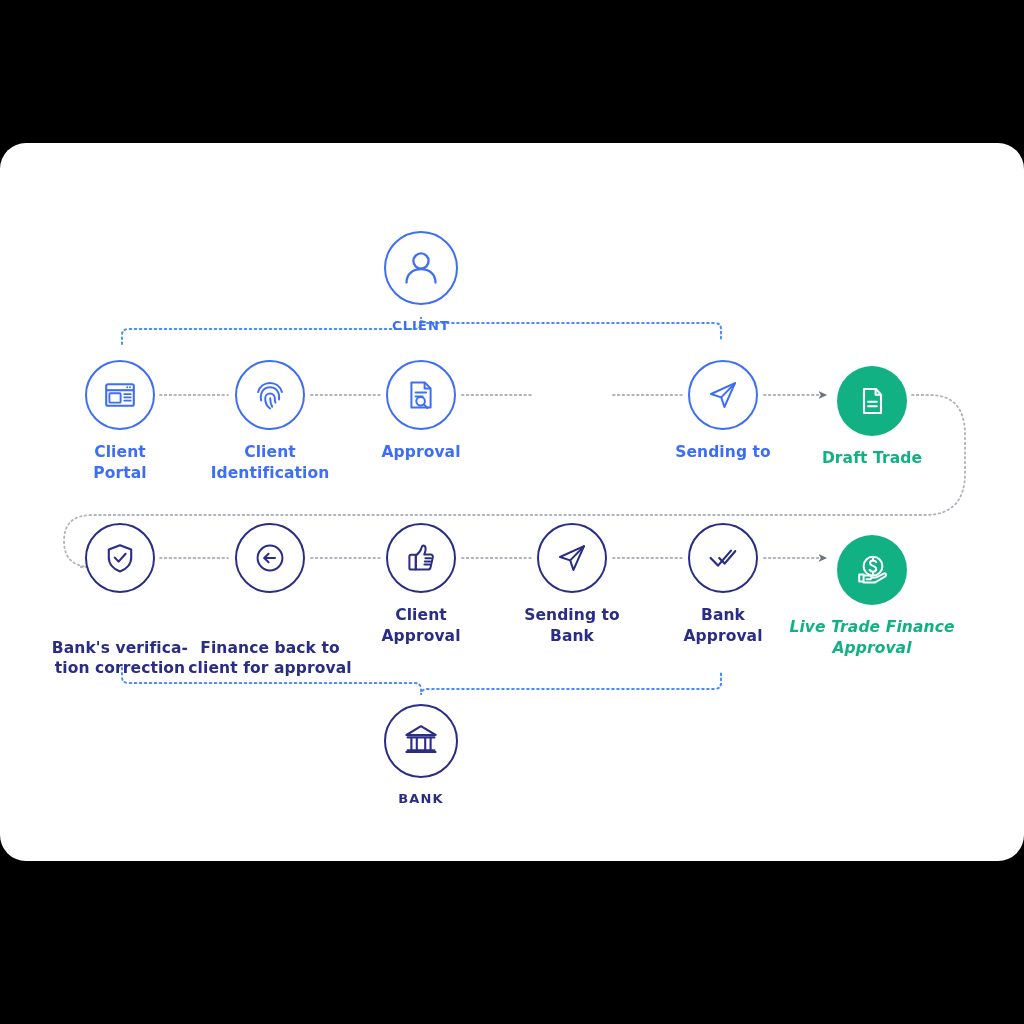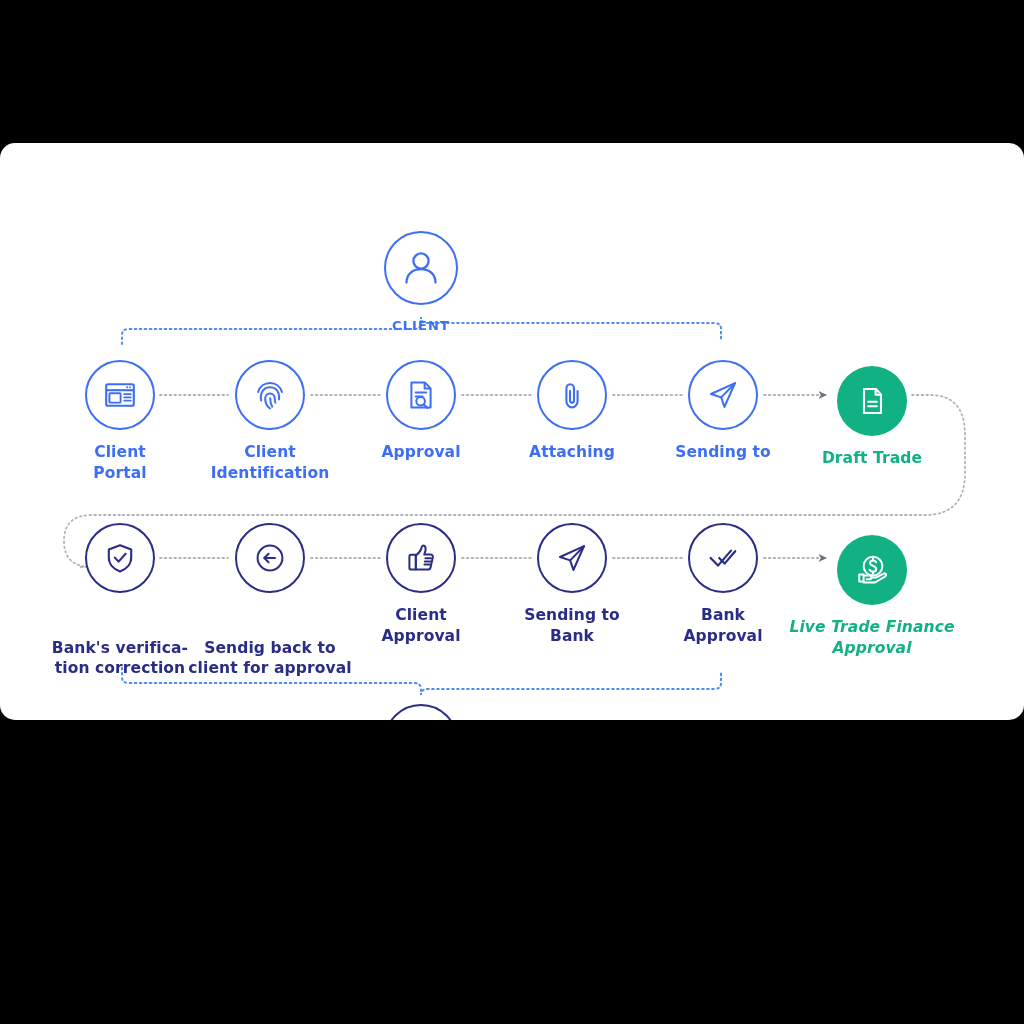--- a/index.html
+++ b/index.html
@@ -17,23 +17,23 @@
     width: 1024px;
     height: 1024px;
     background: #000000;
   }
 
   #card {
     position: absolute;
     left: 0px;
     top: 143px;
     width: 1024px;
-    height: 577px;
+    height: 718px;
     background: #ffffff;
-    border-radius: 15px;
+    border-radius: 26px;
     overflow: hidden;
   }
 
   #diagram {
     position: absolute;
     left: 0;
     top: 0;
     width: 1024px;
     height: 739px;
   }
@@ -194,30 +194,20 @@
               <path d="M20.6 4.6 V10.6 H26.4" stroke-linejoin="round"></path>
               <path d="M11.6 14.6 H22.2 M11.6 18.6 H18.6" stroke-linecap="round"></path>
               <circle cx="16.6" cy="23.2" r="4.3" fill="#ffffff"></circle>
               <path d="M19.8 26.4 L23.4 30.0" stroke-linecap="round"></path>
             </svg>
           </span>
         </div>
         <div class="label blue">Approval</div>
       </div>
 
-      <div class="node w-170" style="left:572px; top:217px;">
-        <div class="circle blue">
-          <span>
-            <svg width="32" height="32" viewBox="0 0 32 32" fill="none" stroke="#3d6ef5" stroke-width="2.1" stroke-linecap="round" stroke-linejoin="round">
-              <path d="M21.6 12.0 V22.0 C21.6 25.6 19.0 28.4 16.0 28.4 C13.0 28.4 10.4 25.6 10.4 22.0 V9.6 C10.4 7.2 12.0 5.2 14.2 5.2 C16.4 5.2 18.0 7.2 18.0 9.6 V21.4 C18.0 22.6 17.2 23.6 16.0 23.6 C14.8 23.6 14.0 22.6 14.0 21.4 V12.0"></path>
-            </svg>
-          </span>
-        </div>
-        <div class="label blue">Attaching</div>
-      </div>
 
       <div class="node w-170" style="left:723px; top:217px;">
         <div class="circle blue">
           <span>
             <svg width="34" height="34" viewBox="0 0 34 34" fill="none" stroke="#3d6ef5" stroke-width="2.0" stroke-linejoin="round" stroke-linecap="round">
               <path d="M29.0 5.2 L5.0 16.0 L15.2 19.4 L18.4 29.0 Z"></path>
               <path d="M29.0 5.2 L15.2 19.4"></path>
             </svg>
           </span>
         </div>
@@ -253,21 +243,21 @@
       <div class="node w-170" style="left:270px; top:380px;">
         <div class="circle navy">
           <span>
             <svg width="34" height="34" viewBox="0 0 34 34" fill="none" stroke="#2a2d86" stroke-width="2.0" stroke-linecap="round" stroke-linejoin="round">
               <circle cx="17" cy="17" r="12.4"></circle>
               <path d="M22.0 17.0 H11.6"></path>
               <path d="M15.6 12.8 L11.2 17.0 L15.6 21.2"></path>
             </svg>
           </span>
         </div>
-        <div class="label navy tight">Sendig back to
+        <div class="label navy tight">Finance back to
 client for approval</div>
       </div>
 
       <div class="node w-170" style="left:421px; top:380px;">
         <div class="circle navy">
           <span>
             <svg width="34" height="34" viewBox="0 0 34 34" fill="none" stroke="#2a2d86" stroke-width="2.0" stroke-linejoin="round" stroke-linecap="round">
               <path d="M11.8 14.6 C13.8 13.0 16.6 10.2 17.4 7.2 C17.8 5.6 18.0 4.2 19.4 4.4 C21.0 4.6 21.8 6.4 21.6 8.6 C21.4 10.6 20.6 12.4 20.2 13.6 H26.6 C28.2 13.6 29.2 14.8 28.8 16.4 L26.6 26.2 C26.3 27.6 25.2 28.6 23.8 28.6 H11.8 Z"></path>
               <path d="M11.8 13.8 H7.0 C6.0 13.8 5.4 14.5 5.4 15.4 V27.0 C5.4 27.9 6.0 28.6 7.0 28.6 H11.8 Z"></path>
               <path d="M21.4 17.2 H27.0 M20.8 20.4 H26.4 M20.4 23.6 H25.8"></path>

